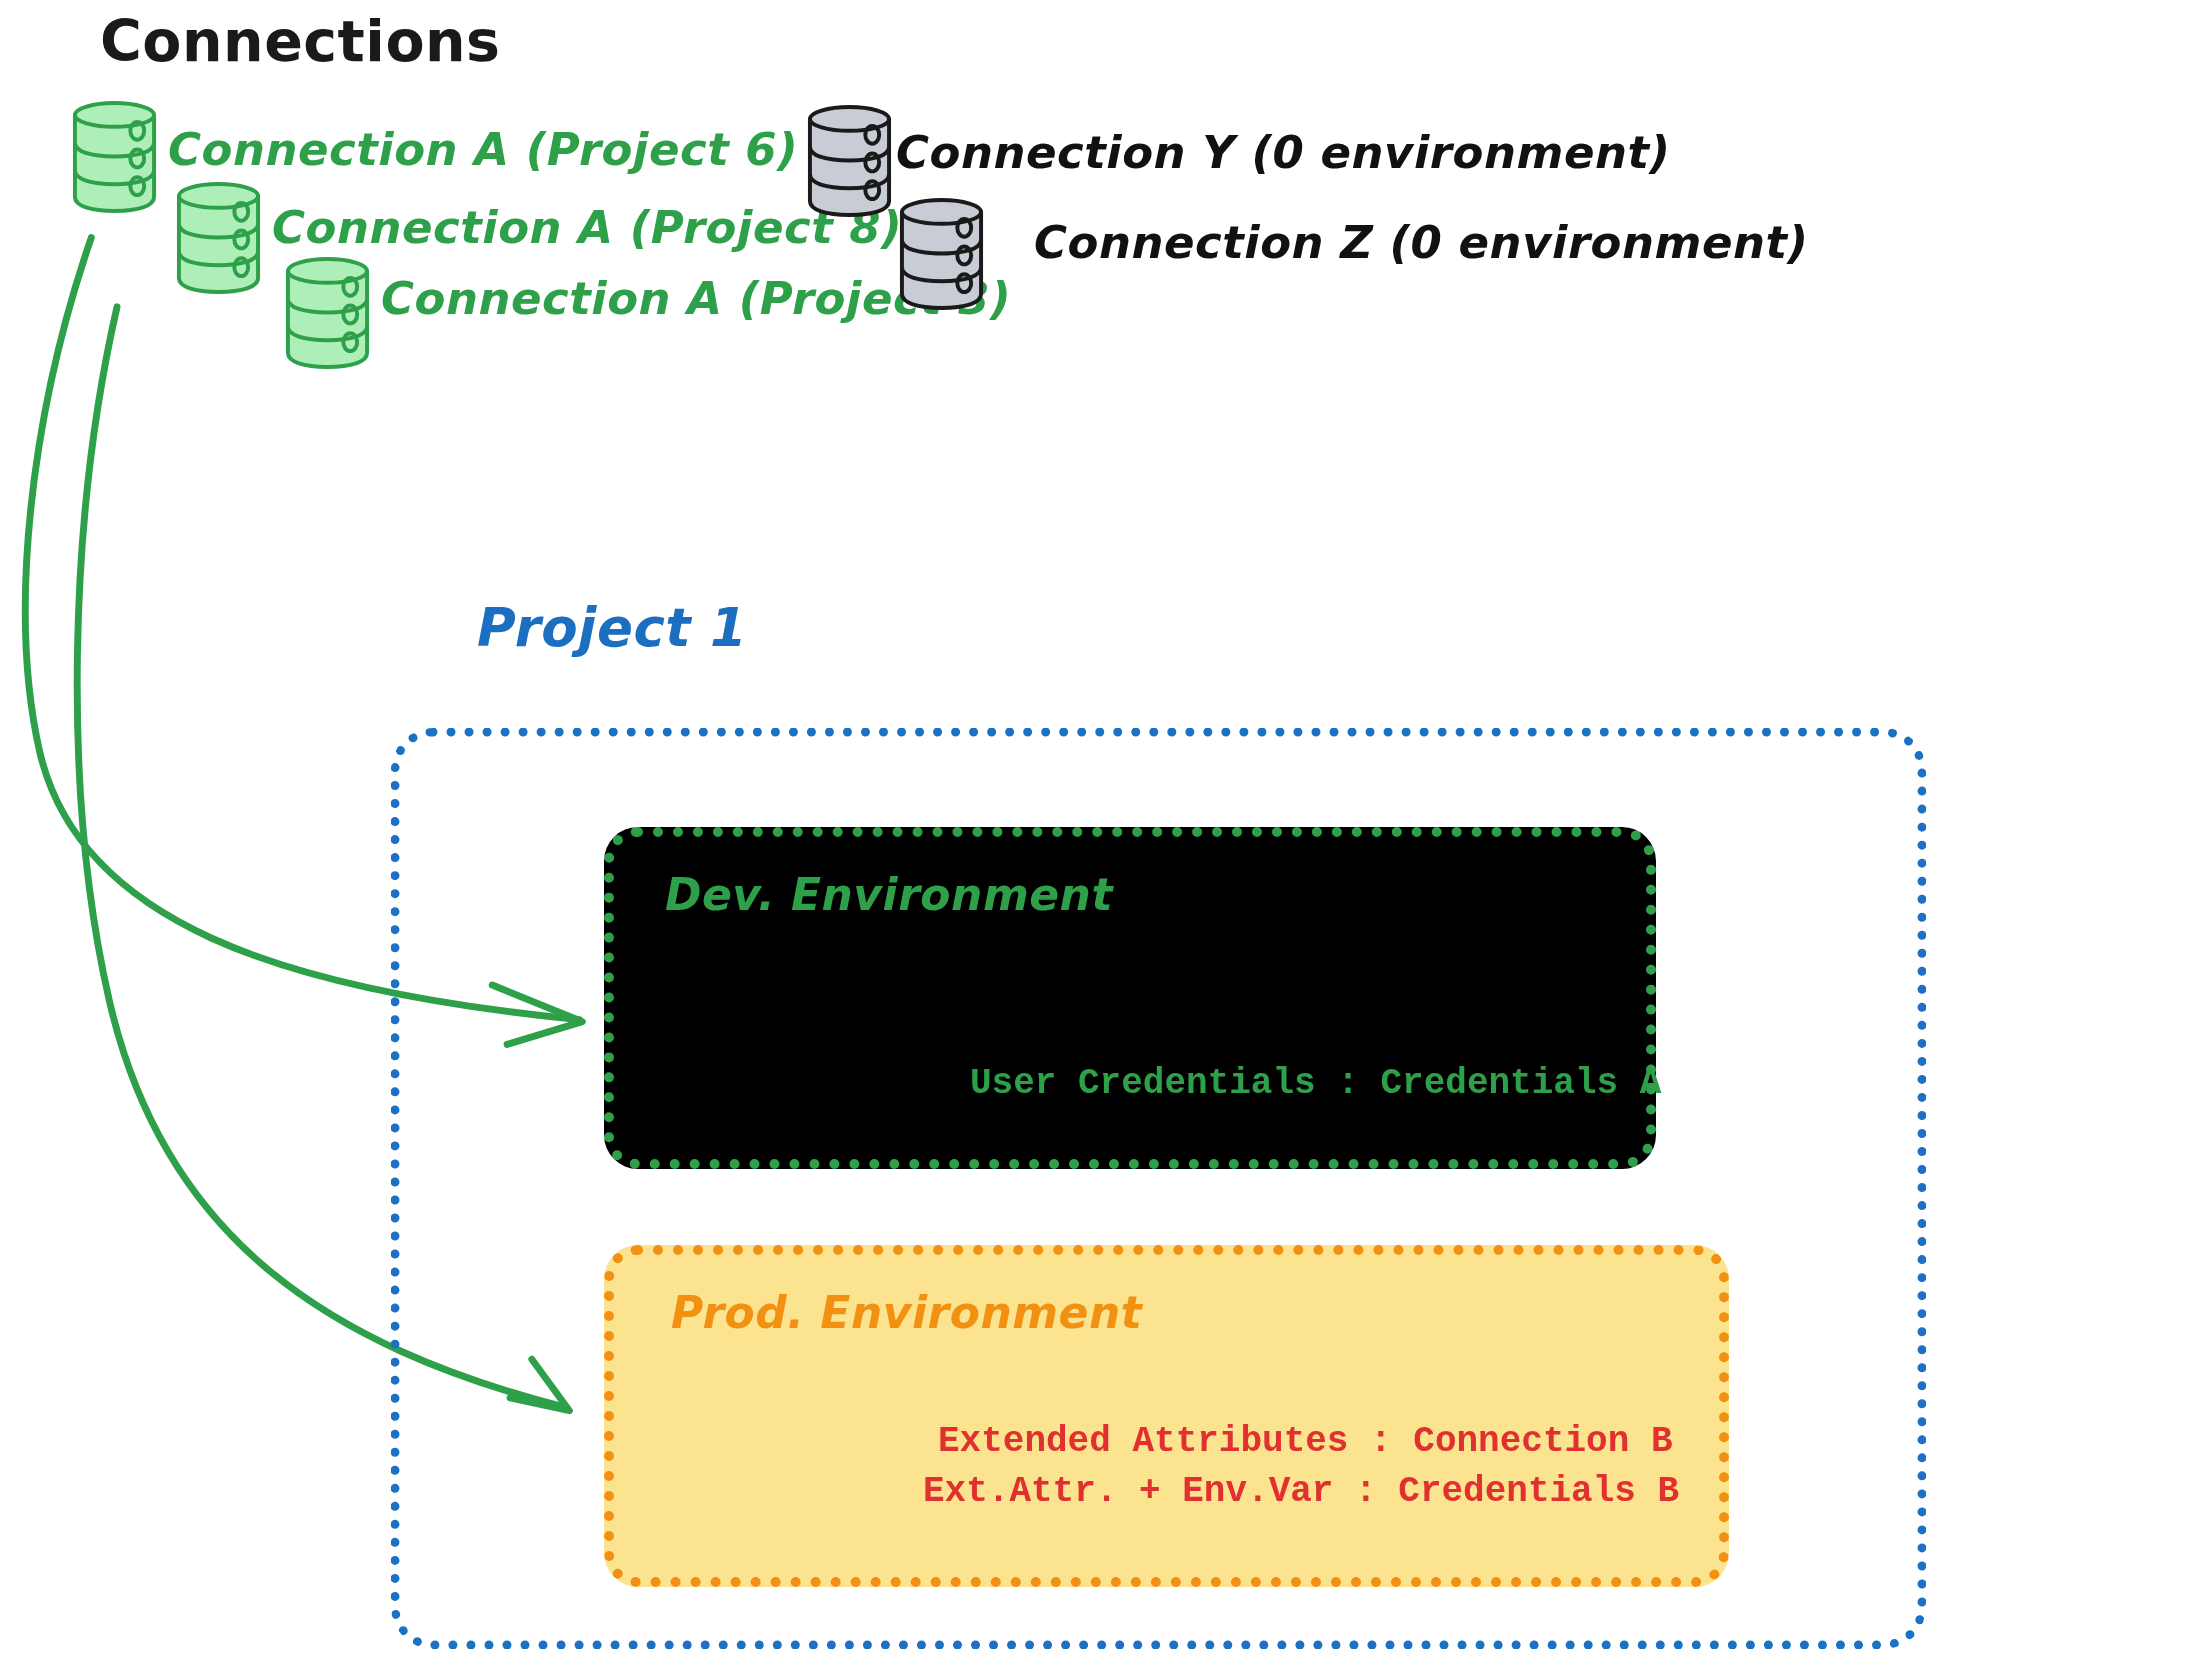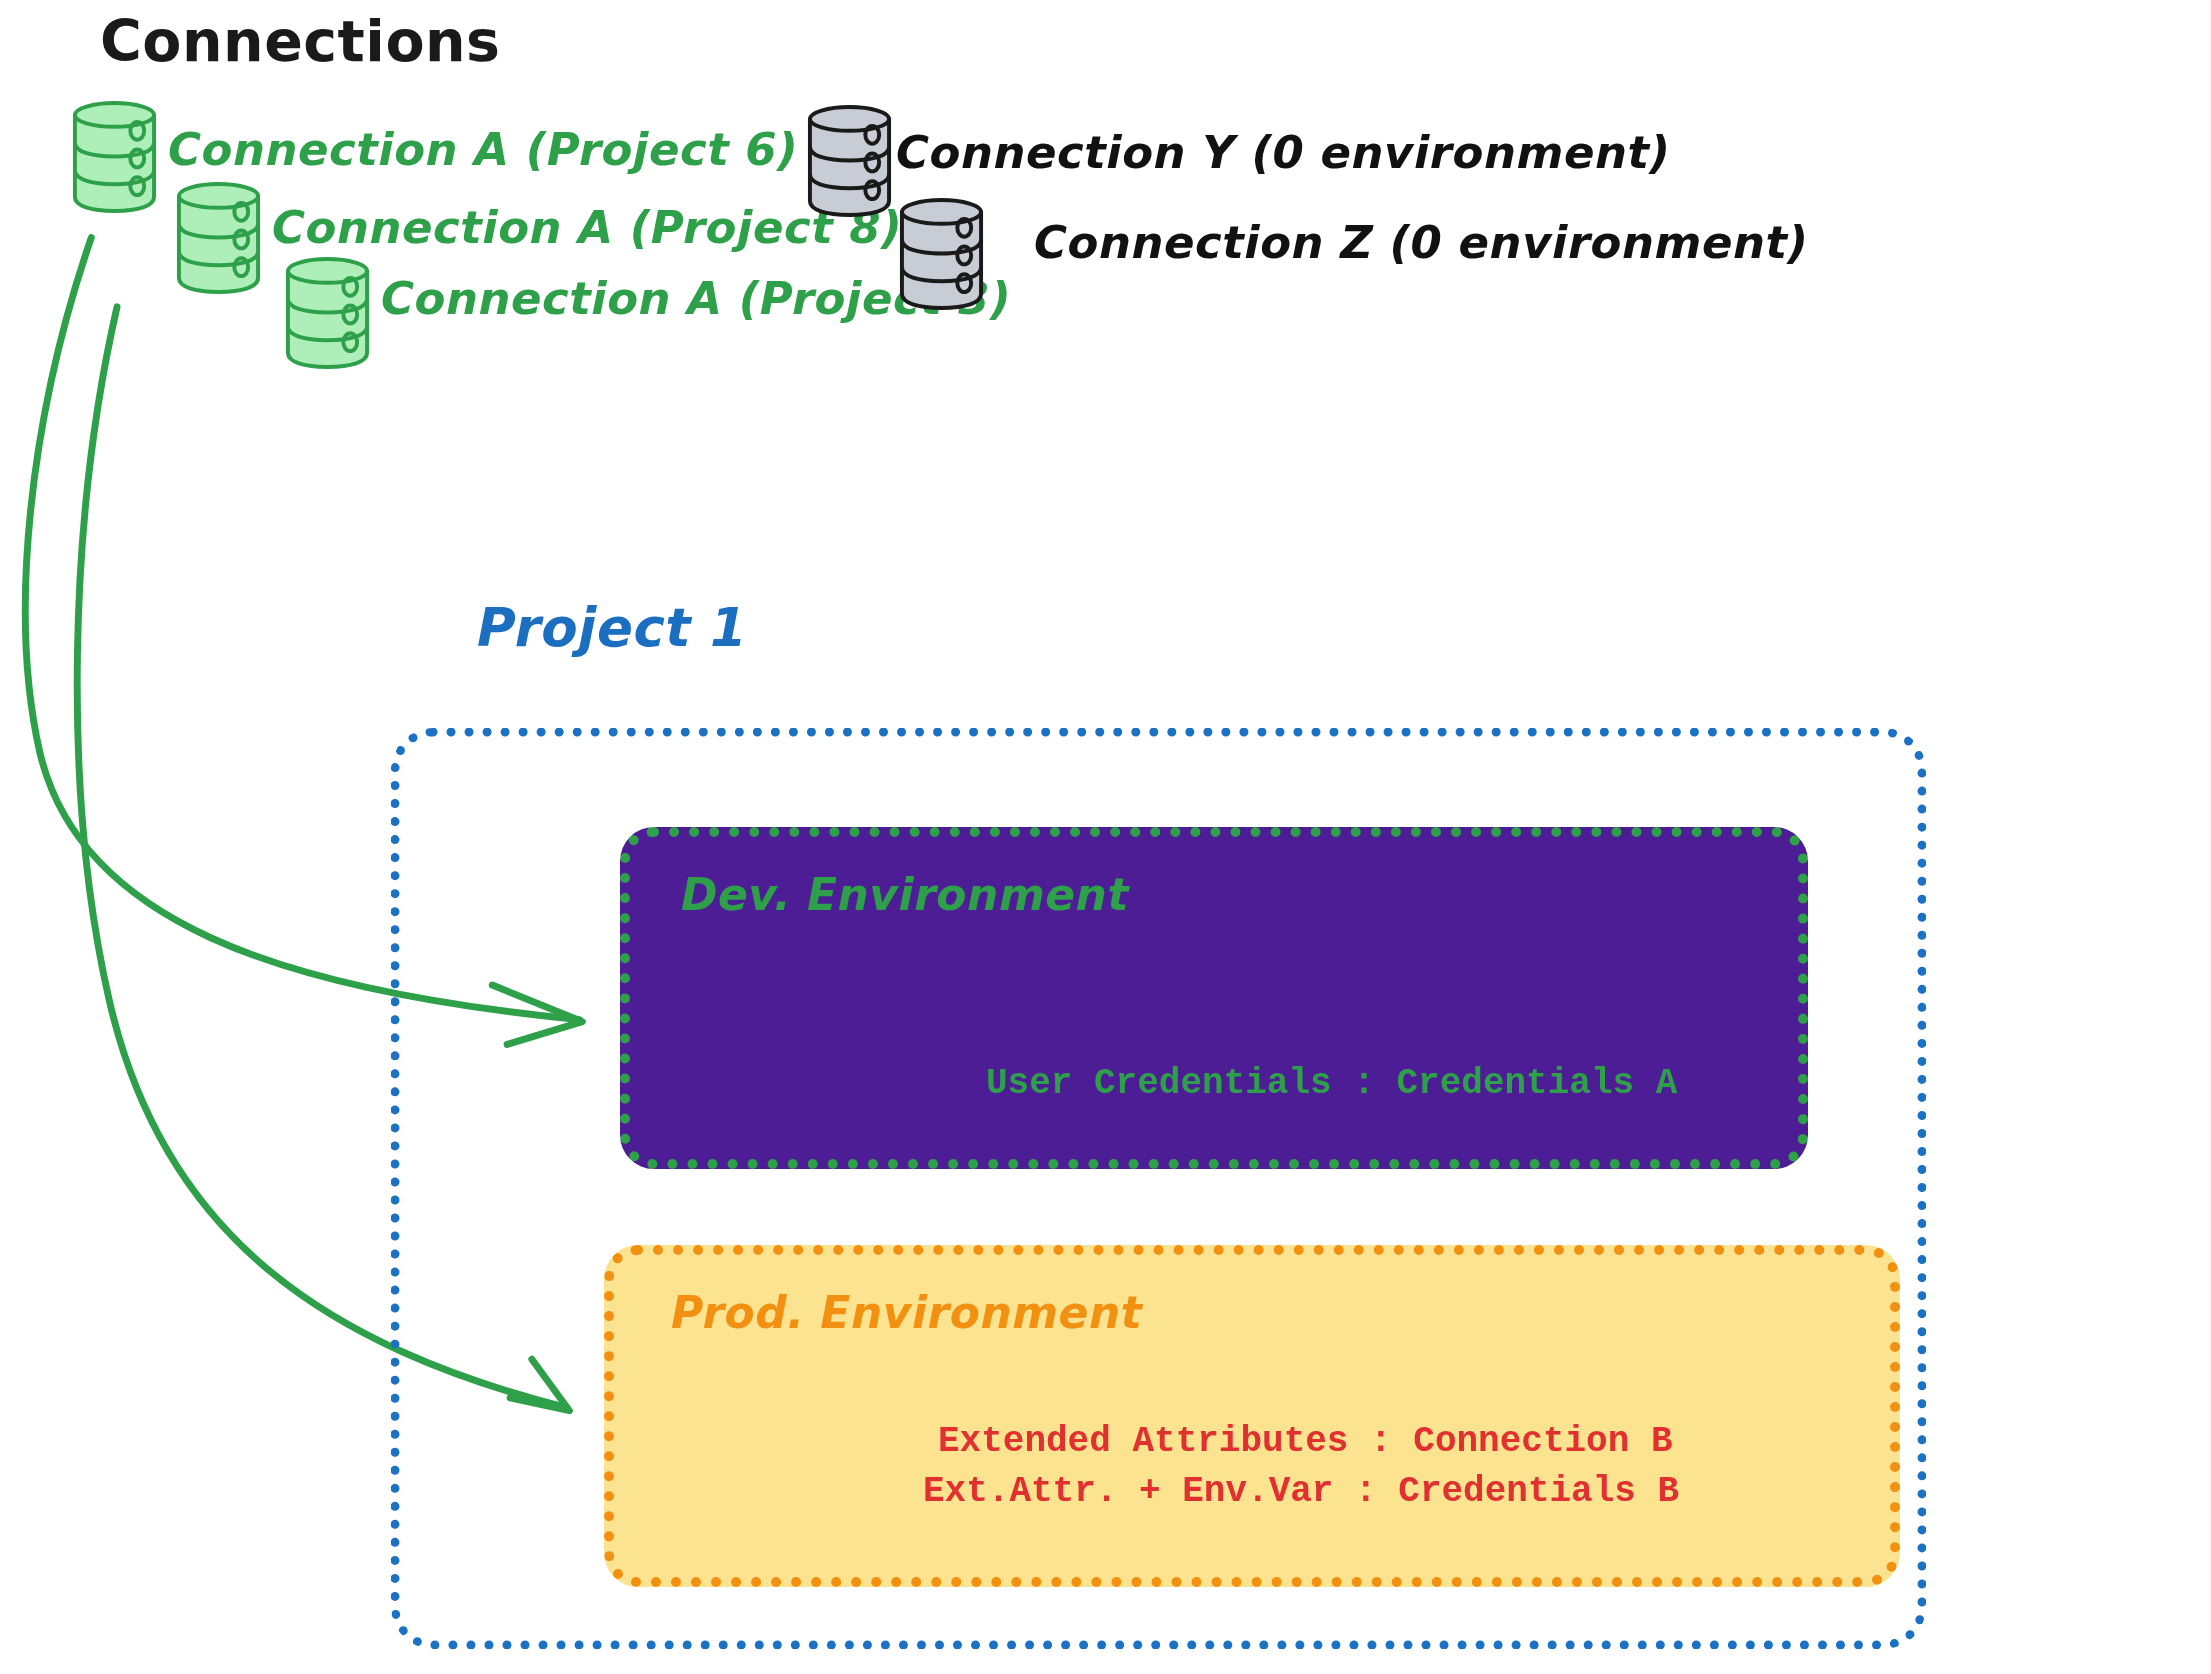--- a/index.html
+++ b/index.html
@@ -82,31 +82,31 @@
     border: 9px dotted #1b72c4;
     border-radius: 42px;
     box-sizing: border-box;
     background: transparent;
   }
   .env-box {
     box-sizing: border-box;
     border-radius: 34px;
   }
   .dev-box {
-    left: 620px;
+    left: 604px;
     top: 827px;
-    width: 1188px;
+    width: 1052px;
     height: 342px;
     border: 10px dotted #2fa04a;
-    background: #4c1d95;
+    background: #000000;
   }
   .prod-box {
     left: 604px;
     top: 1245px;
-    width: 1296px;
+    width: 1125px;
     height: 342px;
     border: 10px dotted #f29111;
     background: #fbe390;
   }
 
   
   .db { position: absolute; }
   .db svg { display: block; }
 
   

